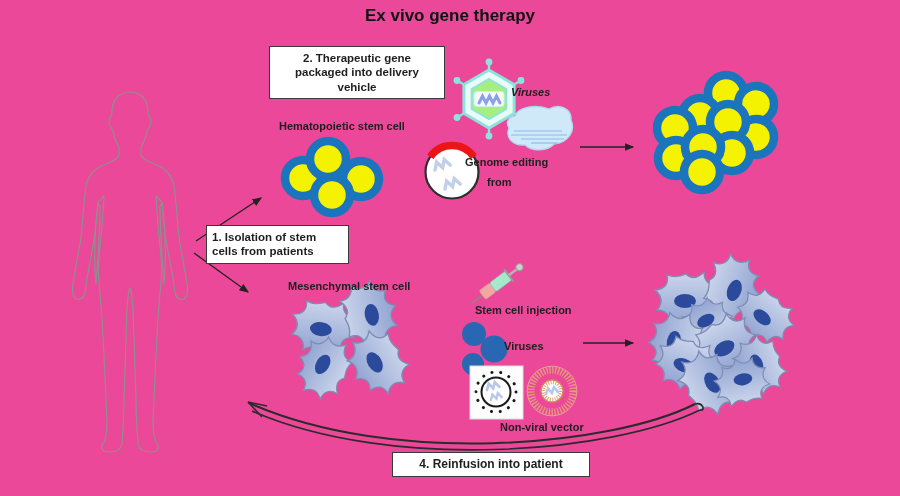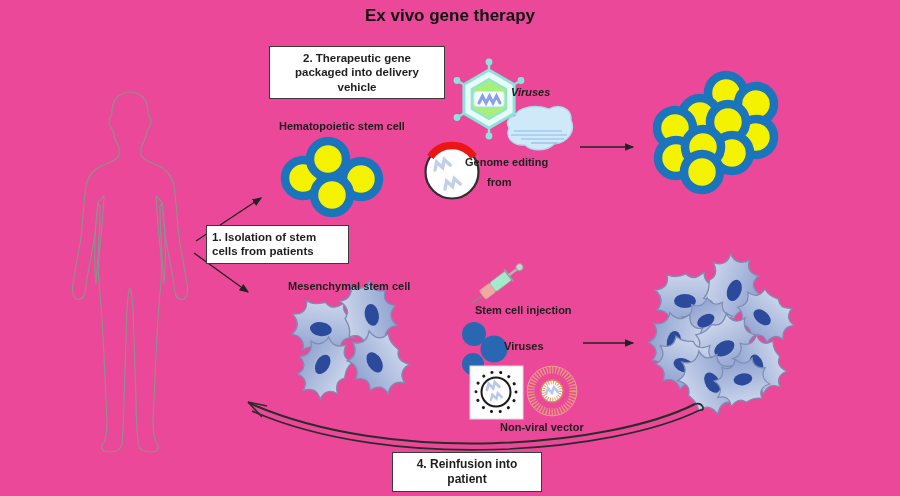--- a/index.html
+++ b/index.html
@@ -197,21 +197,21 @@
       <path d="M695,404 C703,402 706,411 700,410" stroke-width="1.6"></path>
       <path d="M248,402 L267,406" stroke-width="1.5"></path>
       <path d="M248,402 L262,417" stroke-width="1.5"></path>
     </g>
   </svg>
 
   <div class="title">Ex vivo gene therapy</div>
 
   <div class="box ctr" style="left:269px;top:46px;width:176px;">2. Therapeutic gene packaged into delivery vehicle</div>
   <div class="box" style="left:206px;top:225px;width:143px;">1. Isolation of stem cells from patients</div>
-  <div class="box ctr" style="left:392px;top:452px;width:150px;font-size:12px;">4. Reinfusion into patient</div>
+  <div class="box ctr" style="left:392px;top:452px;width:198px;font-size:12px;">4. Reinfusion into patient</div>
 
   <div class="lbl" style="left:279px;top:120px;">Hematopoietic stem cell</div>
   <div class="lbl" style="left:511px;top:86px;font-style:italic;">Viruses</div>
   <div class="lbl" style="left:465px;top:156px;">Genome editing</div>
   <div class="lbl" style="left:487px;top:176px;">from</div>
   <div class="lbl" style="left:288px;top:280px;">Mesenchymal stem cell</div>
   <div class="lbl" style="left:475px;top:304px;">Stem cell injection</div>
   <div class="lbl" style="left:504px;top:340px;">Viruses</div>
   <div class="lbl" style="left:500px;top:421px;">Non-viral vector</div>
 

